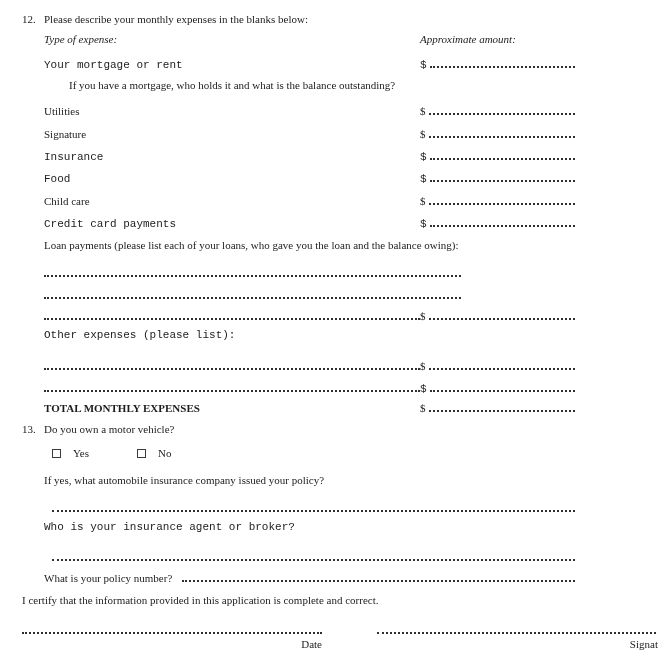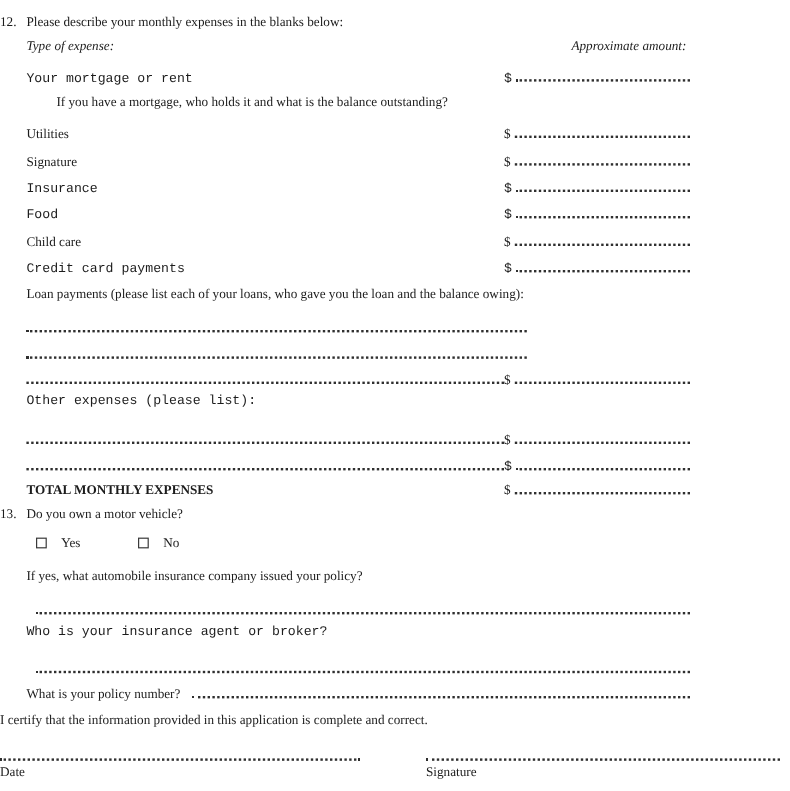--- a/index.html
+++ b/index.html
@@ -7,21 +7,21 @@
   body {
     background: #ffffff;
     color: #1c1c1c;
     font-family: "Liberation Serif", "DejaVu Serif", serif;
     font-size: 11px;
     overflow: hidden;
   }
   .page {
     width: 583px;
     height: 659px;
-    padding: 13px 8px 0 0;
+    padding: 13px 8px 0 22px;
     filter: blur(0.25px);
   }
   .row {
     display: flex;
     align-items: baseline;
     height: 14px;
     white-space: nowrap;
   }
   .q-num { width: 22px; flex: none; }
   .indent { margin-left: 22px; }
@@ -39,37 +39,37 @@
     width: 155px;
     flex: none;
     display: flex;
     align-items: baseline;
   }
   .amount .dollar { flex: none; padding-right: 3px; }
   .amount .dotline { flex: 1; }
   .amount-head {
     margin-left: auto;
     width: 155px;
-    text-align: right;
+    text-align: left;
     padding-right: 3px;
   }
   .writein { width: 417px; }
   .fullline { flex: 1; margin-left: 8px; }
   .policyline { flex: 1; margin-left: 10px; }
   .checkbox {
     display: inline-block;
     width: 9px; height: 9px;
     border: 1px solid #3a3a3a;
     flex: none;
     transform: translateY(1px);
   }
   .cb-label-1 { margin-left: 12px; }
   .cb-gap { margin-left: 48px; }
   .sig-block { display: flex; margin-top: 24px; }
-  .sig-col { display: flex; flex-direction: column; }
+  .sig-col { display: flex; flex-direction: column; text-align: right; }
   .date-col { width: 300px; flex: none; }
   .sign-col { width: 295px; flex: none; margin-left: 55px; }
   .sig-line { width: 100%; height: 2px; border-bottom: 2px dotted #2f2f2f; }
   .sig-label { margin-top: 4px; height: 14px; }
   
   .mt6  { margin-top: 6px; }  .mt7  { margin-top: 7px; }
   .mt8  { margin-top: 8px; font-family: Liberation Mono, monospace; }  .mt9  { margin-top: 9px; }
   .mt10 { margin-top: 10px; } .mt11 { margin-top: 11px; text-align: right; }
   .mt13 { margin-top: 13px; } .mt14 { margin-top: 14px; }
 </style>

